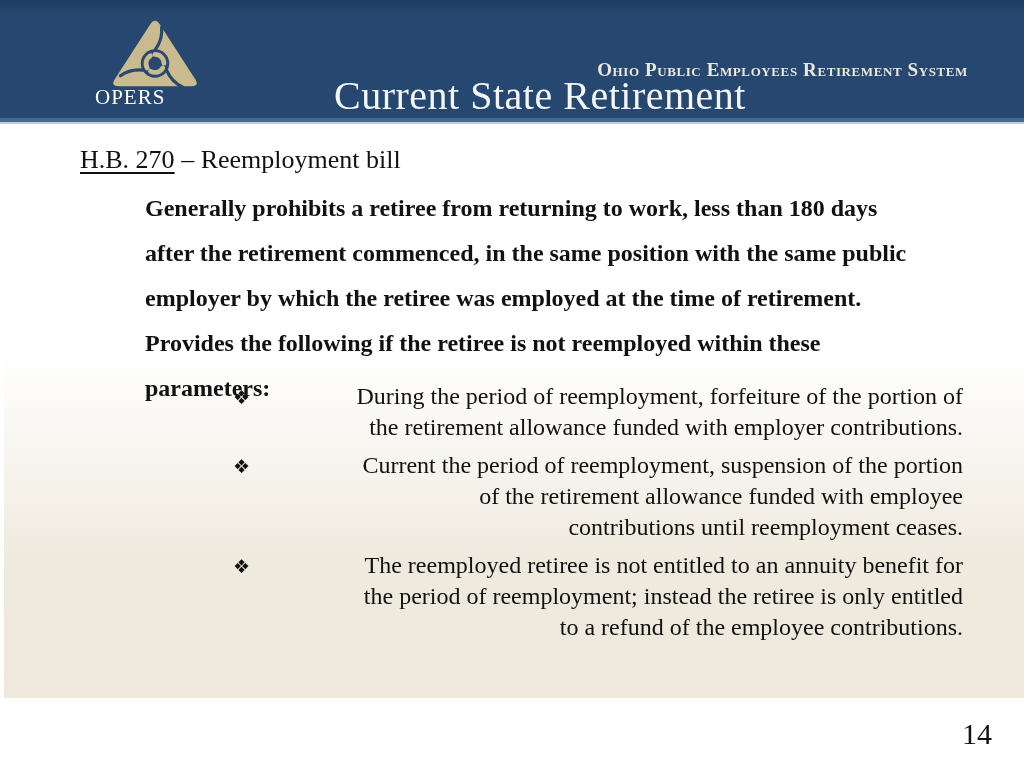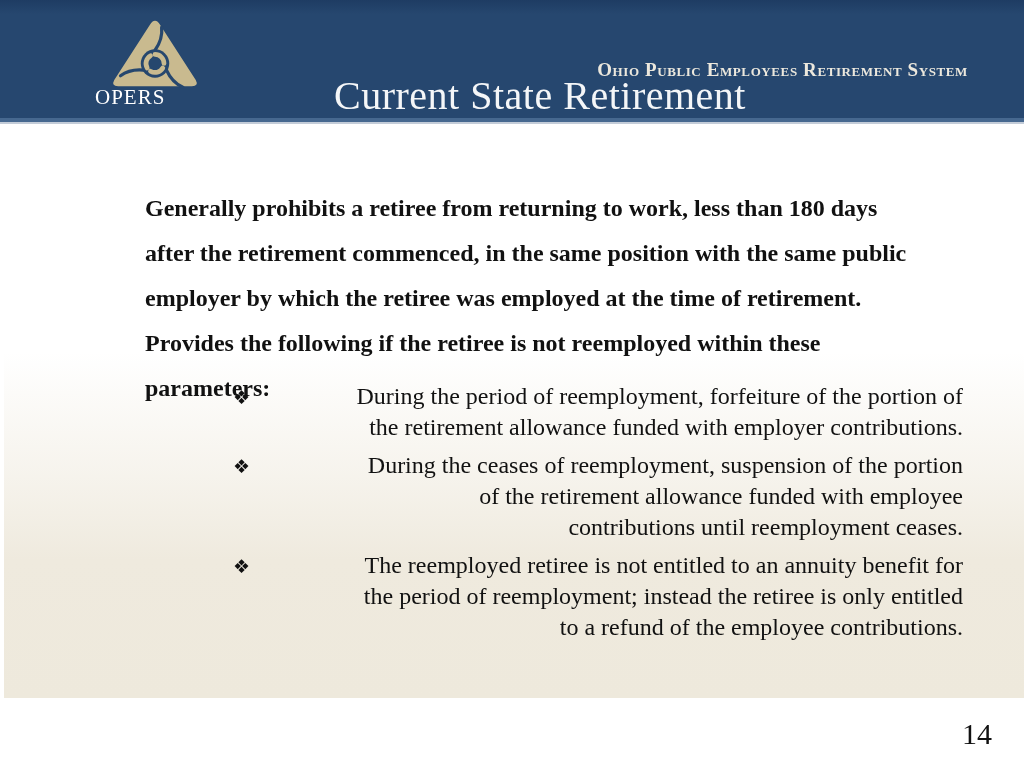--- a/index.html
+++ b/index.html
@@ -95,36 +95,39 @@
     <div class="logo-text">OPERS</div>
 
     <div class="org-name">Ohio Public Employees Retirement System</div>
     <div class="slide-title">Current State Retirement</div>
   </div>
   <div class="header-border1"></div>
   <div class="header-border2"></div>
 
   <div class="beige-band"></div>
 
+  <div class="bill-heading">
+    <span class="bill-number">H.B. 270</span><span> – Reemployment bill</span>
+  </div>
 
   <div class="body-paragraph">Generally prohibits a retiree from returning to work, less than 180 days
 after the retirement commenced, in the same position with the same public
 employer by which the retiree was employed at the time of retirement.
 Provides the following if the retiree is not reemployed within these
 parameters:</div>
 
   <div class="bullet-list">
     <div class="bullet-item">
       <span class="bullet-glyph">❖</span>
       <span class="bullet-text">During the period of reemployment, forfeiture of the portion of
 the retirement allowance funded with employer contributions.</span>
     </div>
     <div class="bullet-item">
       <span class="bullet-glyph">❖</span>
-      <span class="bullet-text">During the ceases of reemployment, suspension of the portion
+      <span class="bullet-text">Current the period of reemployment, suspension of the portion
 of the retirement allowance funded with employee
 contributions until reemployment ceases.</span>
     </div>
     <div class="bullet-item">
       <span class="bullet-glyph">❖</span>
       <span class="bullet-text">The reemployed retiree is not entitled to an annuity benefit for
 the period of reemployment; instead the retiree is only entitled
 to a refund of the employee contributions.</span>
     </div>
   </div>

